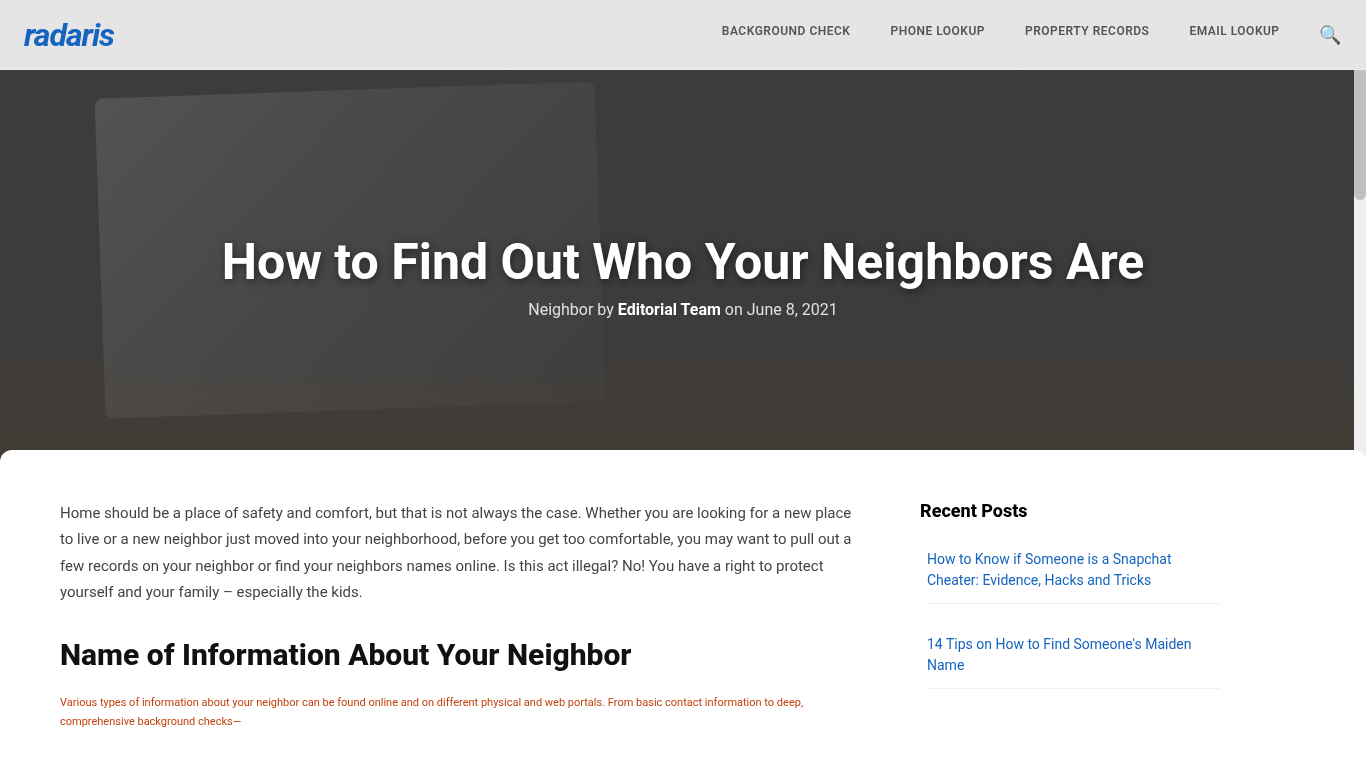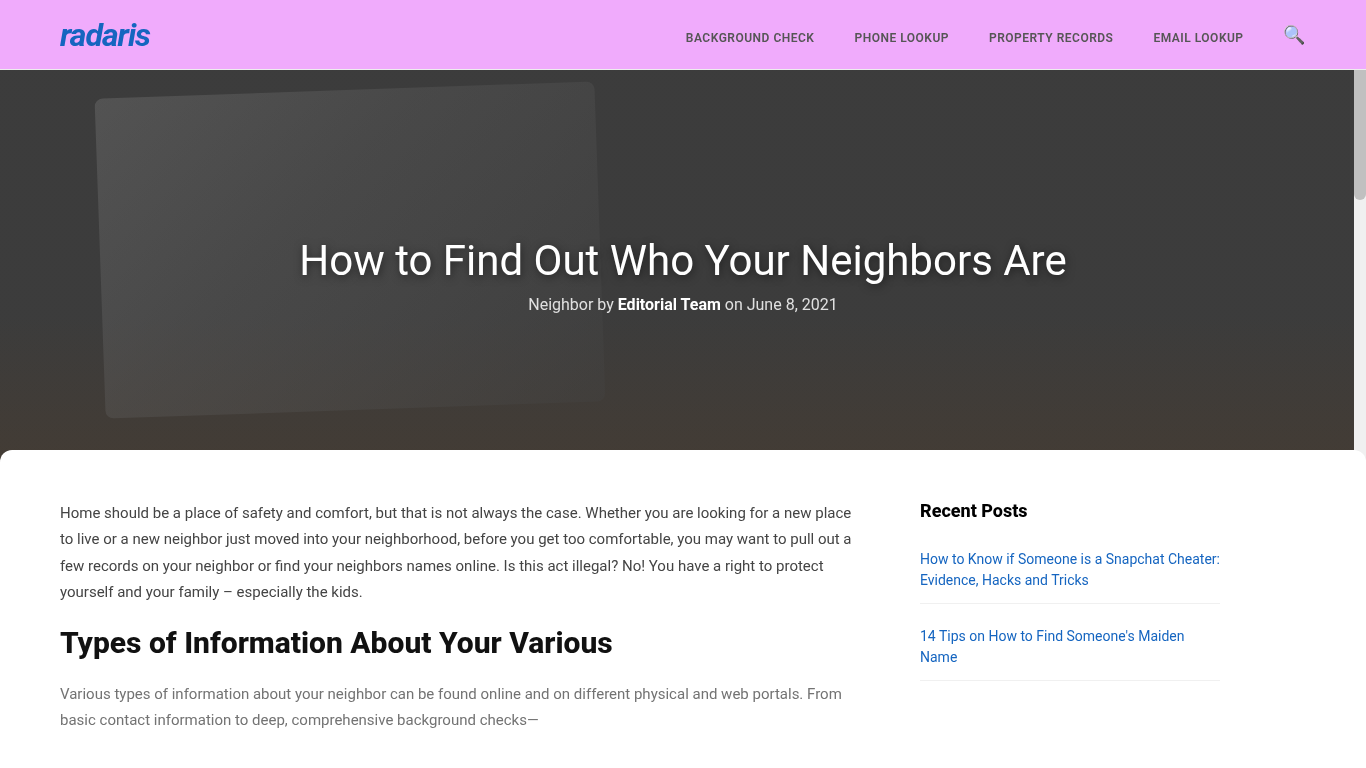--- a/index.html
+++ b/index.html
@@ -14,39 +14,39 @@
       background: #fff;
       width: 1366px;
       min-height: 768px;
     }
 
     
     .header {
       display: flex;
       align-items: center;
       justify-content: space-between;
-      padding: 0 60px;
+      padding: 0 24px;
       height: 70px;
-      background: #f0abfc;
+      background: #e5e5e5;
       border-bottom: 1px solid #eee;
       position: relative;
       z-index: 10;
     }
 
     .logo {
       font-size: 32px;
       font-weight: 700;
       color: #1565c0;
       letter-spacing: -1px;
       font-style: italic;
     }
 
     .nav {
       display: flex;
-      align-items: flex-end;
+      align-items: flex-start;
       gap: 40px;
     }
 
     .nav-item {
       font-size: 12px;
       font-weight: 600;
       color: #555;
       text-transform: uppercase;
       letter-spacing: 0.5px;
       cursor: pointer;
@@ -107,22 +107,22 @@
     }
 
     .hero-content {
       position: relative;
       z-index: 2;
       text-align: center;
       padding: 0 40px;
     }
 
     .hero-title {
-      font-size: 42px;
-      font-weight: 400;
+      font-size: 50px;
+      font-weight: 700;
       color: #fff;
       line-height: 1.2;
       margin-bottom: 8px;
       text-shadow: 1px 2px 8px rgba(0,0,0,0.5);
     }
 
     .hero-meta {
       font-size: 16px;
       color: #e0e0e0;
     }
@@ -148,55 +148,56 @@
     .article {
       flex: 1;
       max-width: 860px;
       padding-right: 60px;
     }
 
     .article-intro {
       font-size: 15px;
       line-height: 1.75;
       color: #444;
-      margin-bottom: 20px;
+      margin-bottom: 32px;
     }
 
     .article-section-title {
       font-size: 30px;
       font-weight: 800;
       color: #111;
       margin-bottom: 20px;
       line-height: 1.2;
     }
 
     .article-body {
-      font-size: 15px;
+      font-size: 11px;
       line-height: 1.75;
-      color: #737373;
+      color: #c2410c;
     }
 
     
     .sidebar {
       width: 300px;
       flex-shrink: 0;
     }
 
     .sidebar-section-title {
       font-size: 18px;
       font-weight: 800;
       color: #000000;
       margin-bottom: 16px;
     }
 
     .sidebar-posts {
       list-style: none;
       display: flex;
       flex-direction: column;
-      gap: 10px;
+      gap: 18px;
+      margin-left: 7px;
     }
 
     .sidebar-post-item {
       padding: 12px 0;
       border-bottom: 1px solid #f0f0f0;
     }
 
     .sidebar-post-link {
       font-size: 14px;
       color: #1565c0;
@@ -244,21 +245,21 @@
     <p class="hero-meta">
       <span>Neighbor by </span><strong>Editorial Team</strong><span> on </span><span>June 8, 2021</span>
     </p>
   </div>
 </section>
 
 <div class="main-wrapper">
 
   <article class="article">
     <p class="article-intro">Home should be a place of safety and comfort, but that is not always the case. Whether you are looking for a new place to live or a new neighbor just moved into your neighborhood, before you get too comfortable, you may want to pull out a few records on your neighbor or find your neighbors names online. Is this act illegal? No! You have a right to protect yourself and your family – especially the kids.</p>
-    <h2 class="article-section-title">Types of Information About Your Various</h2>
+    <h2 class="article-section-title">Name of Information About Your Neighbor</h2>
     <p class="article-body">Various types of information about your neighbor can be found online and on different physical and web portals. From basic contact information to deep, comprehensive background checks—</p>
   </article>
 
   <aside class="sidebar">
     <h3 class="sidebar-section-title">Recent Posts</h3>
     <ul class="sidebar-posts">
       <li class="sidebar-post-item">
         <a class="sidebar-post-link">How to Know if Someone is a Snapchat Cheater: Evidence, Hacks and Tricks</a>
       </li>
       <li class="sidebar-post-item">

